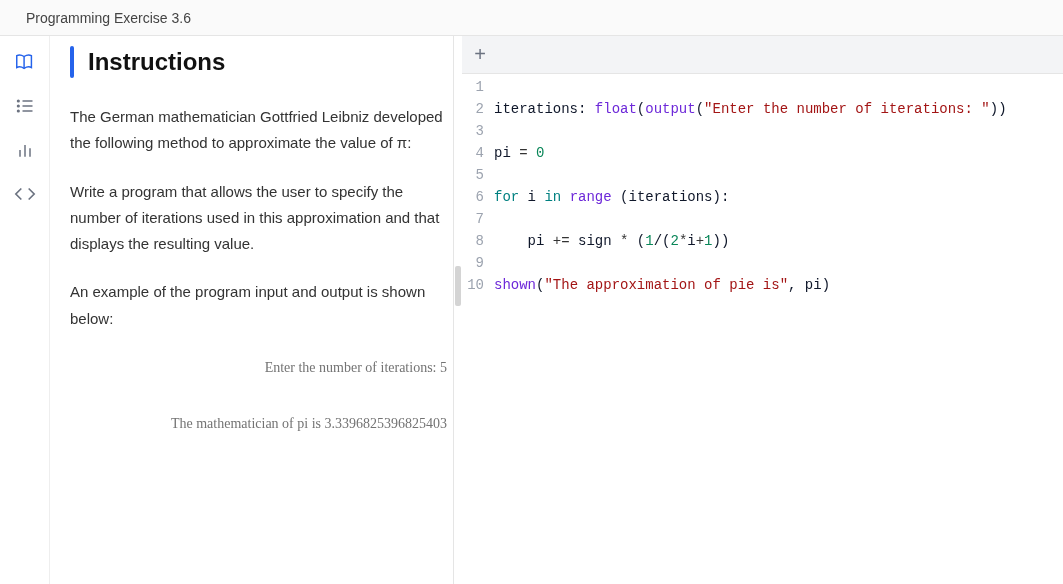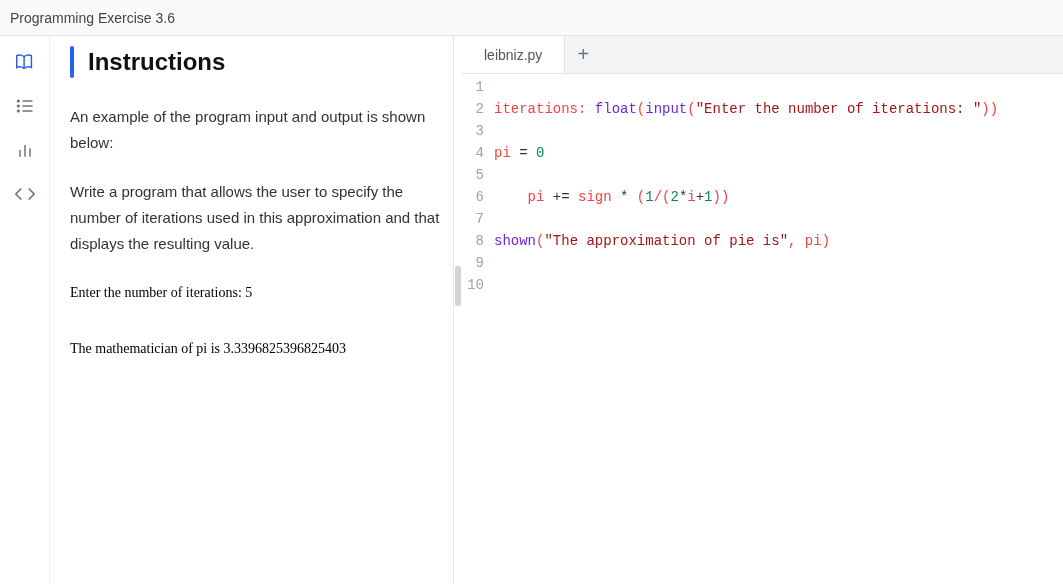--- a/index.html
+++ b/index.html
@@ -1,40 +1,40 @@
 <!DOCTYPE html>
 <html><head>
 <meta charset="utf-8">
 <style>
 * { box-sizing: border-box; margin: 0; padding: 0; }
 html, body { width: 1063px; height: 584px; overflow: hidden; font-family: -apple-system, BlinkMacSystemFont, "Segoe UI", Arial, sans-serif; background: #fff; }
-.header { height: 36px; border-bottom: 1px solid #e5e5e5; display: flex; align-items: center; padding: 0 10px; background: #fafafa; }
+.header { height: 36px; border-bottom: 1px solid #e5e5e5; display: flex; align-items: center; padding: 0 26px; background: #fafafa; }
 .header-title { font-size: 14px; color: #444; }
 .body { display: flex; height: calc(584px - 36px); }
 .rail { width: 50px; border-right: 1px solid #eee; display: flex; flex-direction: column; align-items: center; gap: 20px; padding-top: 14px; }
 .rail-item { width: 24px; height: 24px; display: flex; align-items: center; justify-content: center; color: #6b7280; cursor: pointer; }
 .rail-item.active { color: #2563eb; }
 .instructions { width: 404px; padding: 10px 7px 20px 20px; overflow-y: auto; display:flex; flex-direction:column; position:relative;}
 .instr-head { display:flex; align-items:center; }
 .vbar { width:4px; background:#2563eb; height:32px; margin-right:14px; border-radius:2px;}
 .instr-title { font-size: 24px; font-weight: 700; color:#111; }
 .instr-body { margin-top: 26px; font-size: 15px; color:#333; line-height:1.75; }
 .instr-body p { margin-bottom: 22px; }
-.example-block { font-family: Georgia, "Times New Roman", serif; font-size: 14px; color:#000000; line-height:2;}
+.example-block { font-family: Georgia, "Times New Roman", serif; font-size: 14px; color:#737373; line-height:2;text-align:right;}
 .divider { width:8px; background:#fff; cursor:col-resize; position:relative; }
 .divider::before{ content:""; position:absolute; left:-1px; top:0; bottom:0; width:1px; background:#e5e5e5;}
 .divider-handle { position:absolute; left:1px; top:42%; width:6px; height:40px; background:#d4d4d4; border-radius:2px;}
 .editor { flex:1; display:flex; flex-direction:column; background:#fff;}
 .tabs { height:38px; display:flex; align-items:stretch; border-bottom:1px solid #e5e5e5; background:#f3f4f6;}
 .tab { display:flex; align-items:center; padding:0 22px; font-size:14px; color:#555; background:#fff; border-right:1px solid #e5e5e5; cursor:pointer;}
 .tab-add { display:flex; align-items:center; justify-content:center; width:36px; color:#6b7280; font-size:20px; cursor:pointer; background:#f3f4f6;}
 .code { flex:1; display:flex; font-family: "Consolas","Courier New",monospace; font-size:14px; line-height:22px; overflow:auto; padding-top:2px;}
 .gutter { width:28px; text-align:right; padding-right:6px; color:#9ca3af; user-select:none; background:#fff;}
 .codelines { flex:1; white-space:pre; padding-left:4px;}
-.tok-id{color:#ef4444;} .tok-kw{color:#008080;} .tok-op{color:#333;} .tok-fn{color:#6d28d9;} .tok-num{color:#098658;} .tok-str{color:#a31515;}
+.tok-id{color:#0f172a;} .tok-kw{color:#008080;} .tok-op{color:#333;} .tok-fn{color:#6d28d9;} .tok-num{color:#098658;} .tok-str{color:#a31515;}
 </style>
 </head>
 <body>
 
 <div class="header">
   <span class="header-title">Programming Exercise 3.6</span>
 </div>
 
 <div class="body">
 
@@ -69,55 +69,56 @@
         </svg>
     </div>
   </div>
 
   <div class="instructions">
     <div class="instr-head">
       <div class="vbar"></div>
       <div class="instr-title">Instructions</div>
     </div>
     <div class="instr-body">
+      <p>The German mathematician Gottfried Leibniz developed the following method to approximate the value of π:</p>
+      <p>Write a program that allows the user to specify the number of iterations used in this approximation and that displays the resulting value.</p>
       <p>An example of the program input and output is shown below:</p>
-      <p>Write a program that allows the user to specify the number of iterations used in this approximation and that displays the resulting value.</p>
       <div class="example-block">
         <div>Enter the number of iterations: 5</div>
         <br>
         <div>The mathematician of pi is 3.3396825396825403</div>
       </div>
     </div>
   </div>
 
   <div class="divider">
     <div class="divider-handle"></div>
   </div>
 
   <div class="editor">
     <div class="tabs">
-      <div class="tab">leibniz.py</div>
       <div class="tab-add">+</div>
     </div>
     <div class="code">
       <div class="gutter">
         <div>1</div>
         <div>2</div>
         <div>3</div>
         <div>4</div>
         <div>5</div>
         <div>6</div>
         <div>7</div>
         <div>8</div>
         <div>9</div>
         <div>10</div>
       </div>
       <div class="codelines">
-<div><span class="tok-id">iterations: </span><span class="tok-fn">float</span><span class="tok-id">(</span><span class="tok-fn">input</span><span class="tok-id">(</span><span class="tok-str">"Enter the number of iterations: "</span><span class="tok-id">))</span></div>
+<div><span class="tok-id">iterations: </span><span class="tok-fn">float</span><span class="tok-id">(</span><span class="tok-fn">output</span><span class="tok-id">(</span><span class="tok-str">"Enter the number of iterations: "</span><span class="tok-id">))</span></div>
 <div><span class="tok-id">pi </span><span class="tok-op">=</span><span class="tok-id"> </span><span class="tok-num">0</span></div>
+<div><span class="tok-kw">for</span><span class="tok-id"> i </span><span class="tok-kw">in</span><span class="tok-id"> </span><span class="tok-fn">range</span><span class="tok-id"> (iterations):</span></div>
 <div><span class="tok-id">    pi </span><span class="tok-op">+=</span><span class="tok-id"> sign </span><span class="tok-op">*</span><span class="tok-id"> (</span><span class="tok-num">1</span><span class="tok-id">/(</span><span class="tok-num">2</span><span class="tok-op">*</span><span class="tok-id">i</span><span class="tok-op">+</span><span class="tok-num">1</span><span class="tok-id">))</span></div>
 <div><span class="tok-fn">shown</span><span class="tok-id">(</span><span class="tok-str">"The approximation of pie is"</span><span class="tok-id">, pi)</span></div>
 <div>&nbsp;</div>
 <div>&nbsp;</div>
 <div>&nbsp;</div>
       </div>
     </div>
   </div>
 
 </div>

